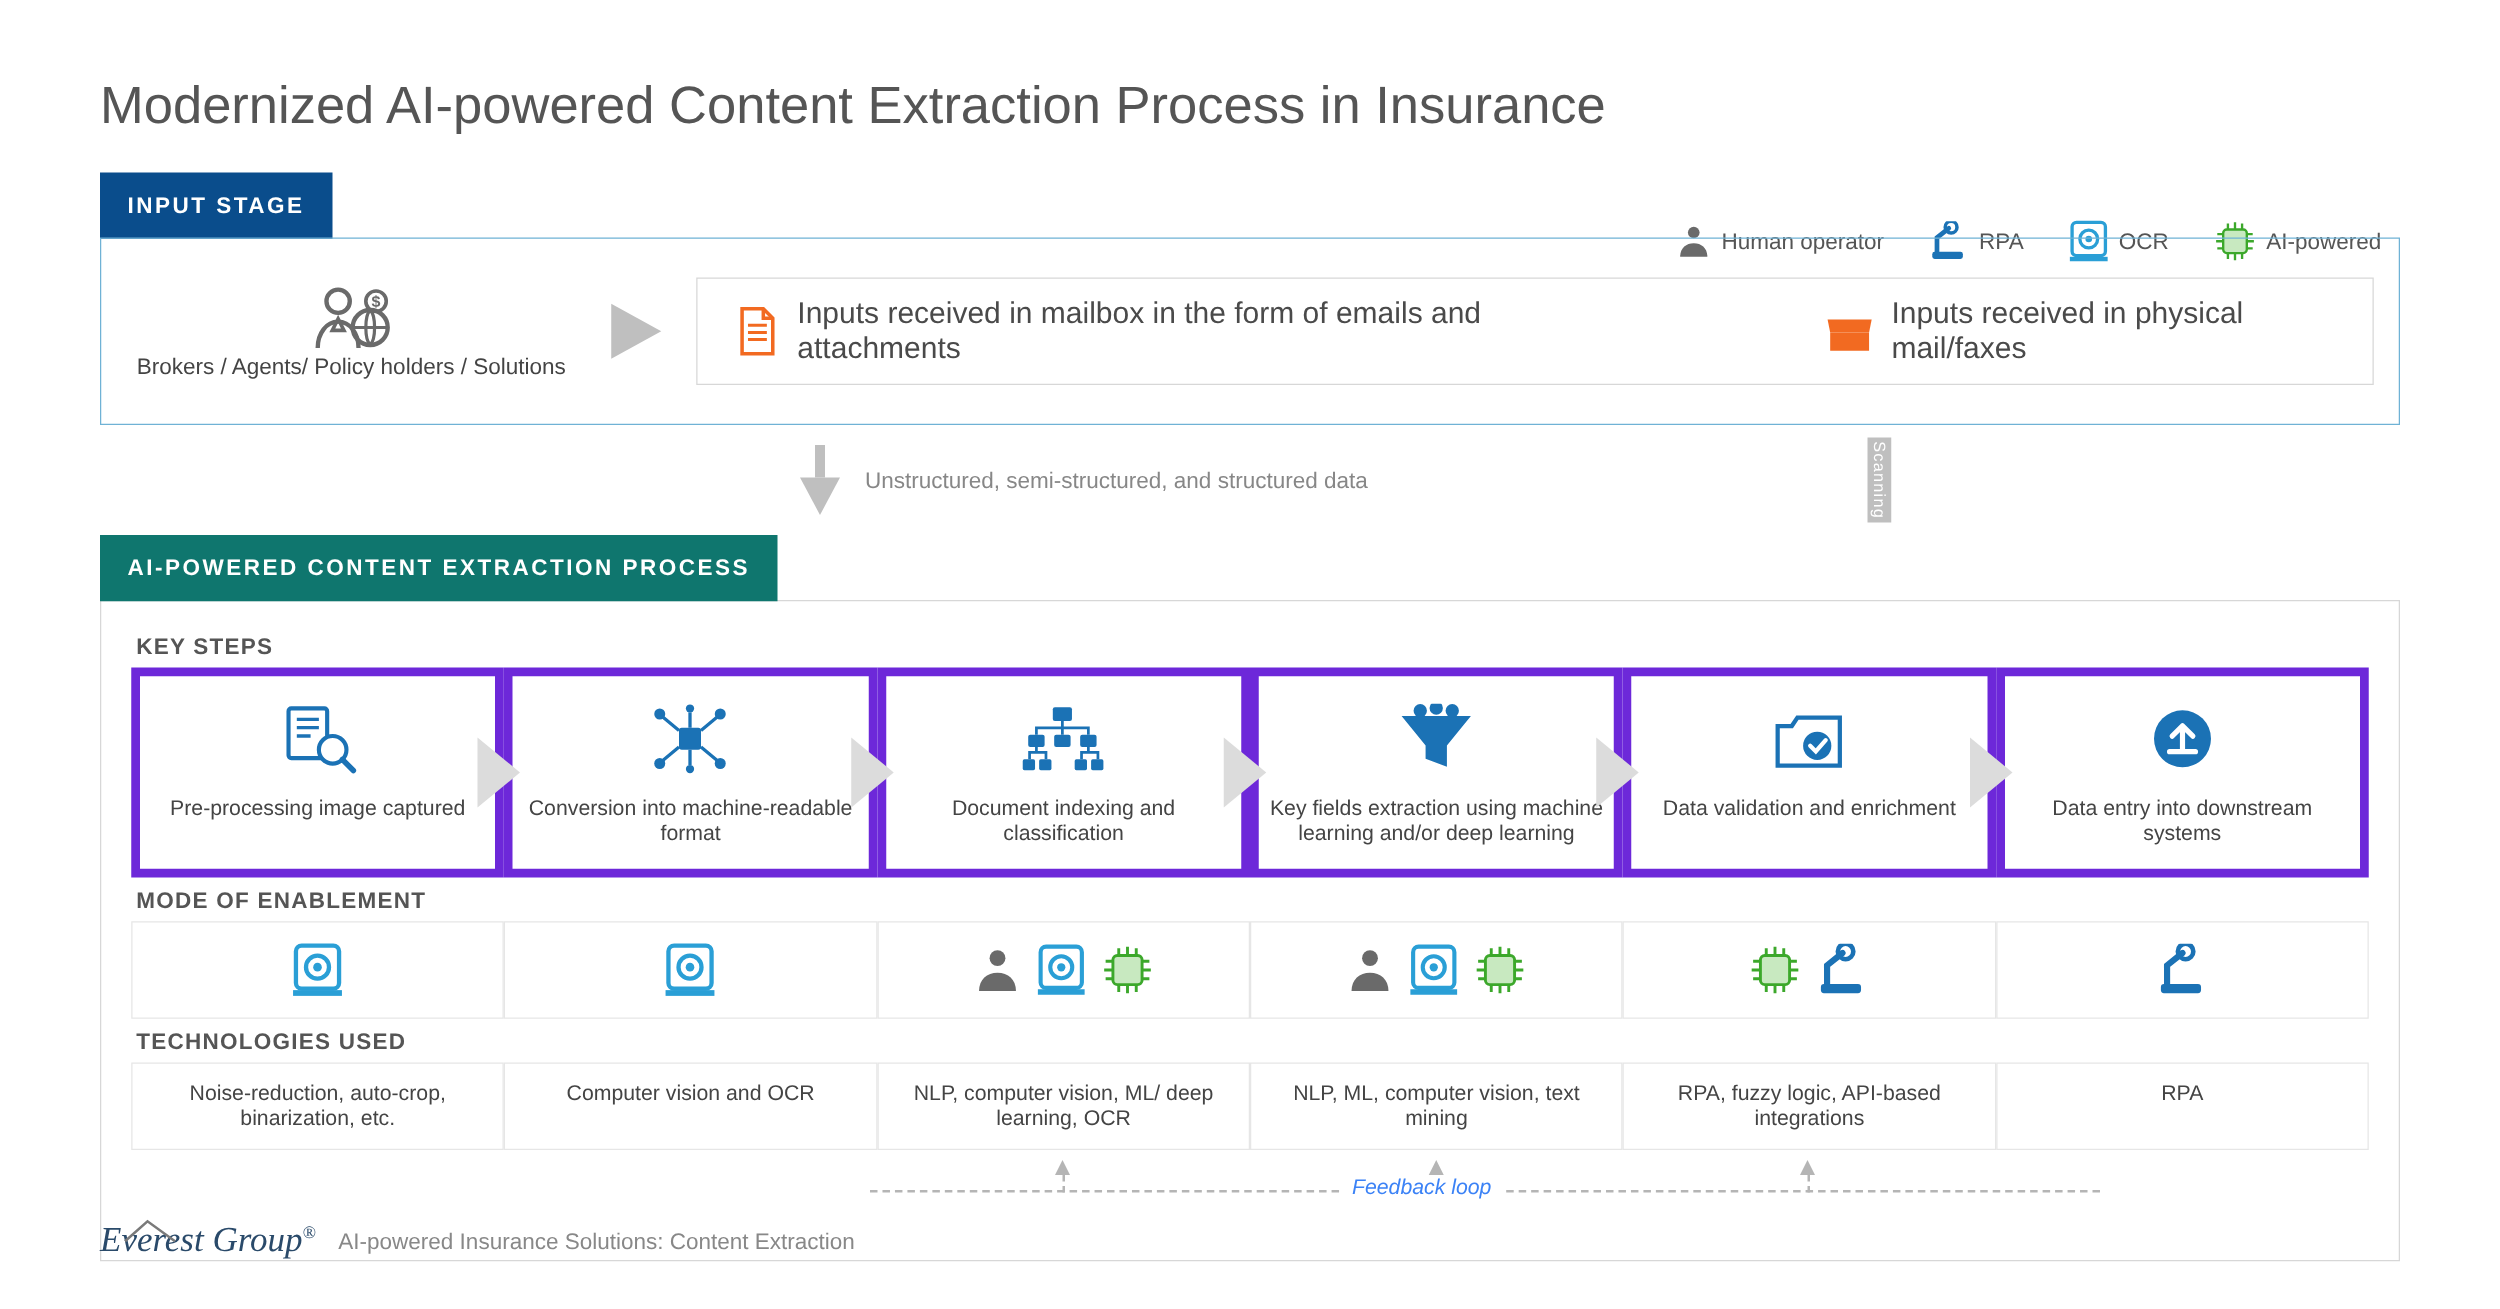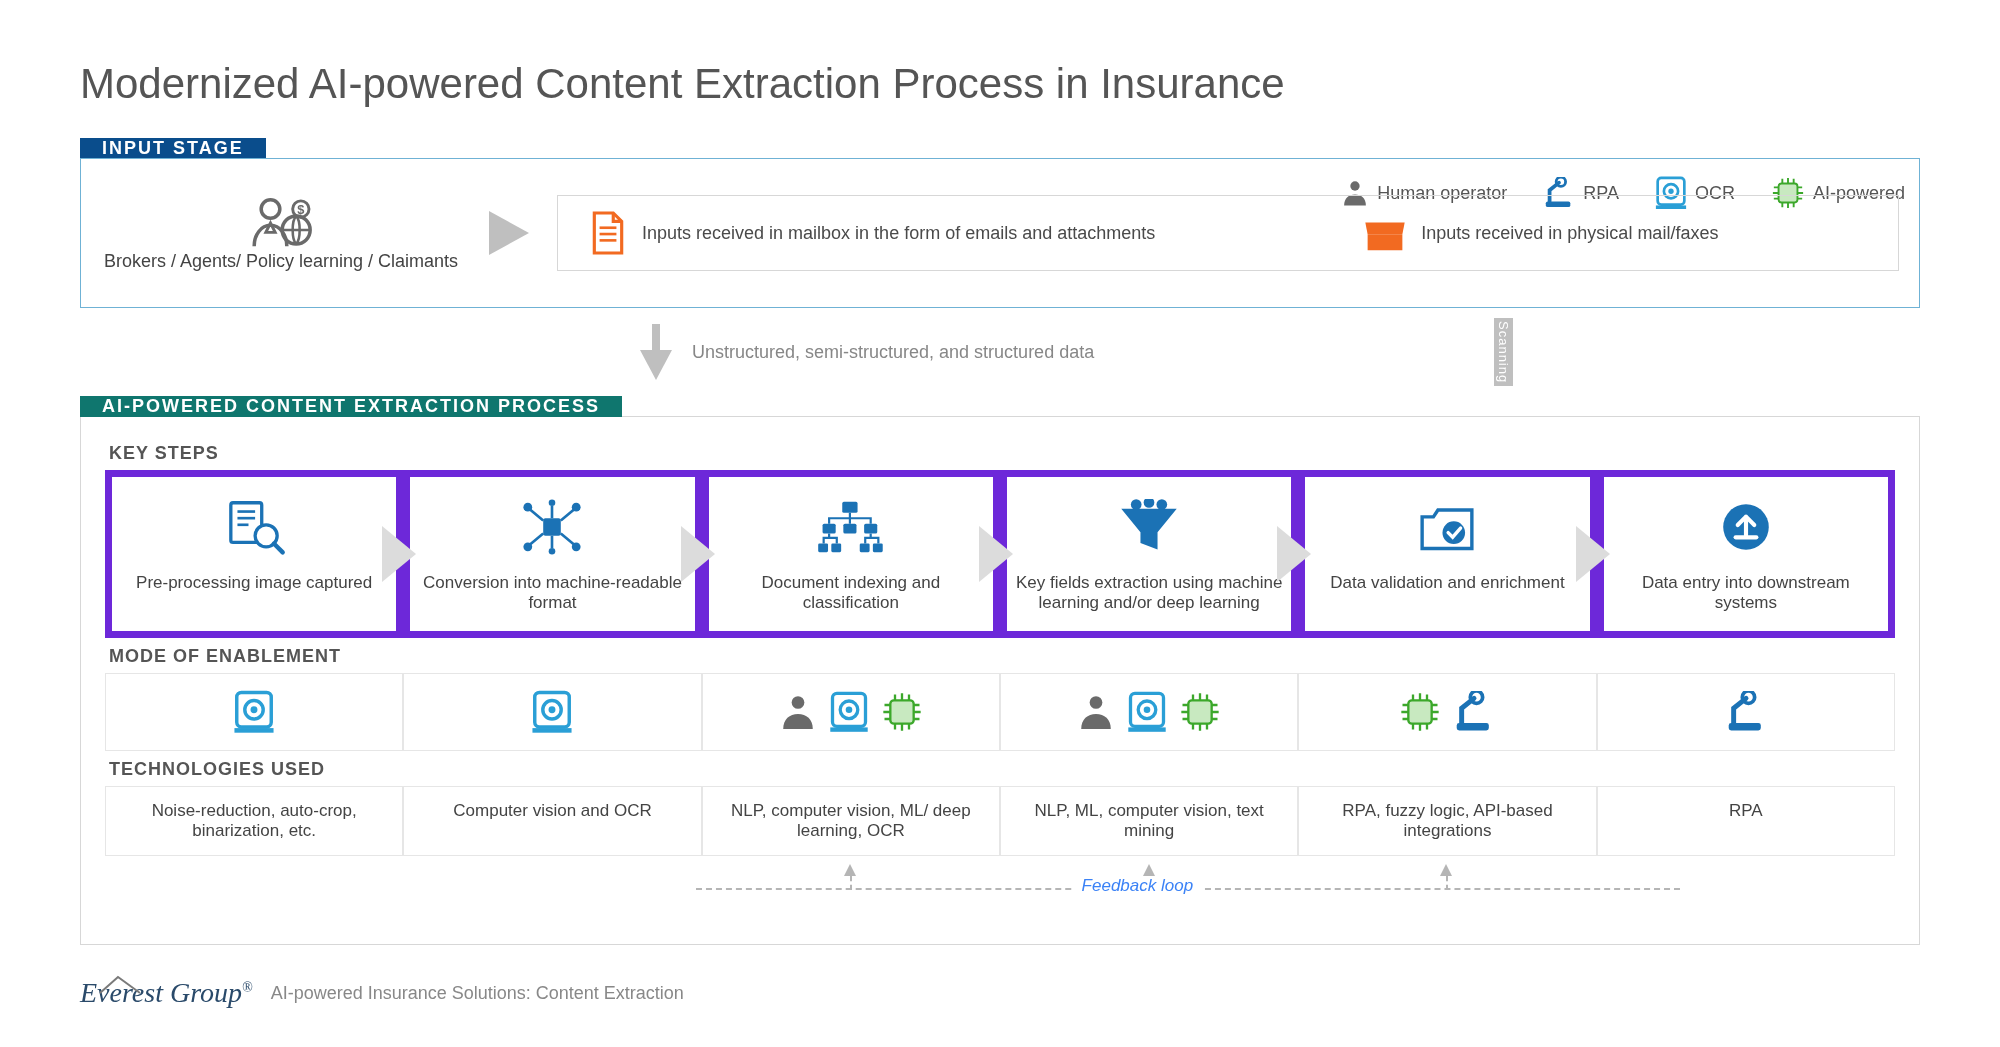--- a/index.html
+++ b/index.html
@@ -2,31 +2,31 @@
 <html><head>
 <meta charset="utf-8">
 <style>
   html,body{margin:0;padding:0;font-family:Arial,Helvetica,sans-serif;background:#fff;color:#4a4a4a;}
   .page{width:2000px;height:1047px;position:relative;box-sizing:border-box;padding:60px 80px 0;}
   .title{font-size:42px;color:#555;font-weight:400;margin-bottom:30px;}
   
   .legend{position:absolute;top:175px;right:95px;display:flex;gap:36px;align-items:center;font-size:18px;color:#555;}
   .legend .item{display:flex;align-items:center;gap:8px;}
   
-  .tab{display:inline-block;color:#fff;font-weight:700;letter-spacing:2px;font-size:18px;padding:0 22px;vertical-align:top;}
+  .tab{display:inline-block;color:#fff;font-weight:700;letter-spacing:2px;font-size:18px;padding:16px 22px;vertical-align:top;}
   .tab.blue{background:#0a4d8c;}
   .tab.gray{background:#0f766e;}
   
   .frame{border:1px solid #d7d7d7;padding:14px 20px;box-sizing:border-box;}
   .frame.blue-border{border-color:#6fb2d5;}
   .input-frame{margin-top:-1px;display:flex;align-items:center;gap:28px;height:150px;position:relative;}
   .broker-block{display:flex;flex-direction:column;align-items:center;width:360px;text-align:center;}
   .broker-label{font-size:18px;color:#444;}
   .big-arrow{width:0;height:0;border-top:22px solid transparent;border-bottom:22px solid transparent;border-left:40px solid #bfbfbf;flex-shrink:0;}
-  .inputs-box{flex:1;border:1px solid #d7d7d7;display:flex;align-items:center;gap:64px;padding:14px 30px;font-size:18px;}
+  .inputs-box{flex:1;border:1px solid #d7d7d7;display:flex;align-items:center;gap:64px;padding:14px 30px;font-size:24px;}
   .inputs-box .cell{display:flex;align-items:center;gap:14px;}
   
   .mid-annot{display:flex;align-items:center;gap:10px;margin:10px 0 10px 560px;font-size:18px;color:#878787;}
   .down-arrow{width:0;height:0;border-left:16px solid transparent;border-right:16px solid transparent;border-top:30px solid #bfbfbf;}
   .down-stem{width:8px;height:26px;background:#bfbfbf;margin:0 auto;}
   .scan-box{background:#bfbfbf;color:#fff;font-size:13px;letter-spacing:1px;writing-mode:vertical-rl;padding:3px 2px;}
   
   .process-frame{margin-top:-1px;padding:18px 24px 40px;}
   .row-label{font-weight:700;color:#555;font-size:18px;margin:8px 0 6px 4px;letter-spacing:1px;}
   .grid6{display:grid;grid-template-columns:repeat(6,1fr);gap:0;}
@@ -176,21 +176,21 @@
     </div>
   </div>
 
   
   <span class="tab blue">INPUT STAGE</span>
   <div class="frame blue-border input-frame">
     <div class="broker-block">
       <svg width="80" height="56" viewBox="0 0 62 48">
           <use href="#ico-broker"></use>
         </svg>
-      <div class="broker-label">Brokers / Agents/ Policy learning / Claimants</div>
+      <div class="broker-label">Brokers / Agents/ Policy holders / Solutions</div>
     </div>
     <div class="big-arrow"></div>
     <div class="inputs-box">
       <div class="cell">
         <svg width="40" height="46" viewBox="0 0 38 42">
             <use href="#ico-doc"></use>
           </svg>
         <span>Inputs received in mailbox in the form of emails and attachments</span>
       </div>
       <div style="flex:0 0 80px"></div>

